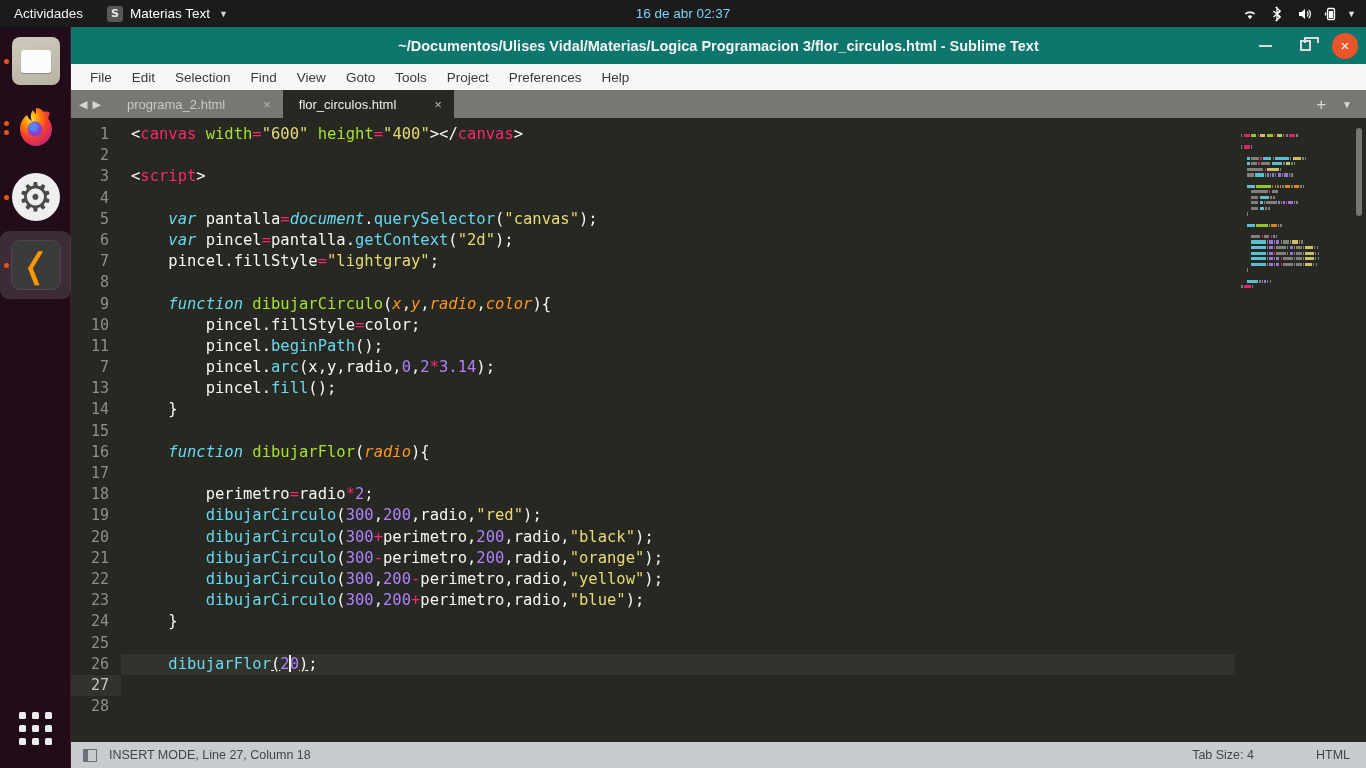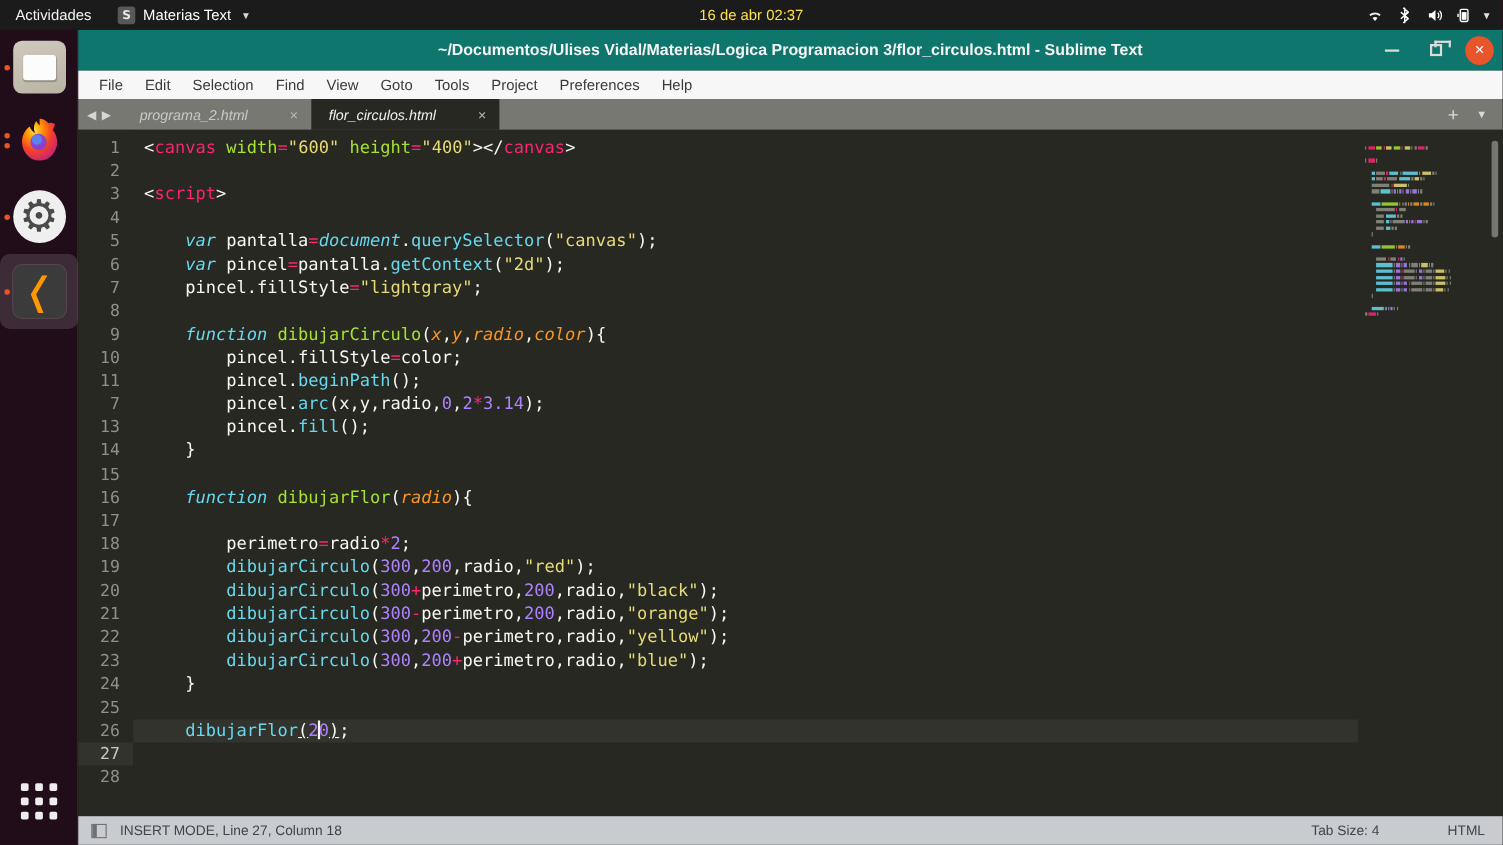--- a/index.html
+++ b/index.html
@@ -25,21 +25,21 @@
   #topbar .appicon {
     width: 16px; height: 16px; border-radius: 3px;
     background: #585858;
     display: flex; align-items: center; justify-content: center;
     font-size: 11px; font-weight: bold; color: #e8e8e8;
     font-family: "DejaVu Sans", sans-serif;
   }
   #topbar .caret { font-size: 9px; color: #d8d8d8; margin-left: 2px; }
   #topbar .clock {
     position: absolute; left: 0; right: 0; text-align: center;
-    font-size: 13.5px; color: #fde047; pointer-events: none;
+    font-size: 13.5px; color: #7dd3fc; pointer-events: none;
   }
   #topbar .clock span { pointer-events: auto; }
   #topbar .tray {
     position: absolute; right: 10px; display: flex; align-items: center; gap: 11px;
   }
   #topbar .tray .ti { width: 16px; height: 16px; display: block; }
   #topbar .tray .caret2 { font-size: 9px; color: #e0e0e0; margin-left: -3px; }
 
   
   #dock {
@@ -298,21 +298,21 @@
       <div class="mi">Project</div>
       <div class="mi">Preferences</div>
       <div class="mi">Help</div>
     </div>
 
   <div id="tabbar">
     <div class="navarrows">
       <span>◀</span>
       <span>▶</span>
     </div>
-    <div id="tabs-host" style="display:flex;align-items:stretch;font-style:italic;">
+    <div id="tabs-host" style="display:flex;align-items:stretch;">
         <div class="tab">
           <span>programa_2.html</span>
           <span class="x">×</span>
         </div>
         <div class="tab active">
           <span>flor_circulos.html</span>
           <span class="x">×</span>
         </div>
       </div>
     <div class="tabright">

